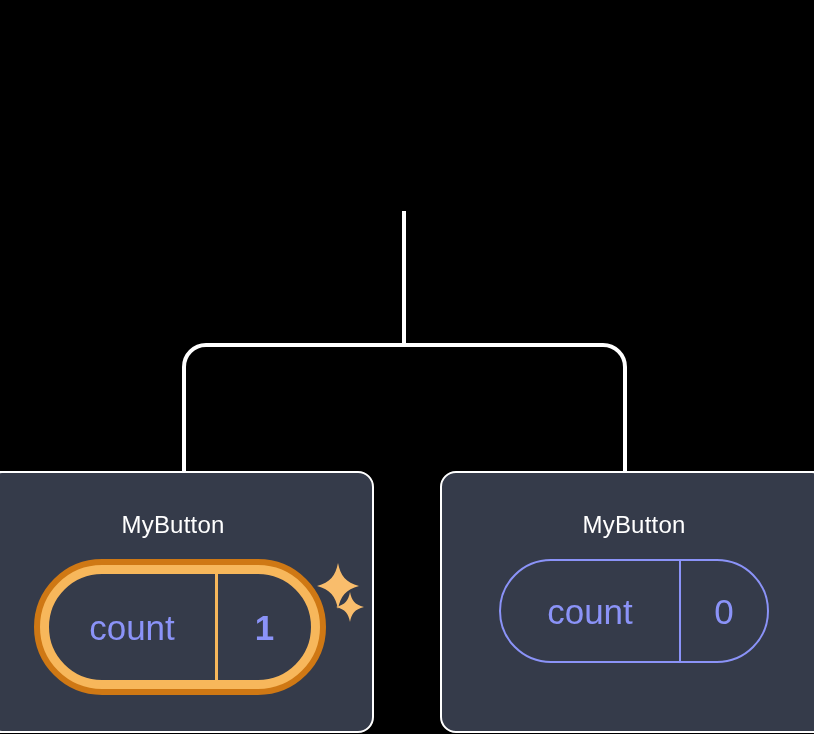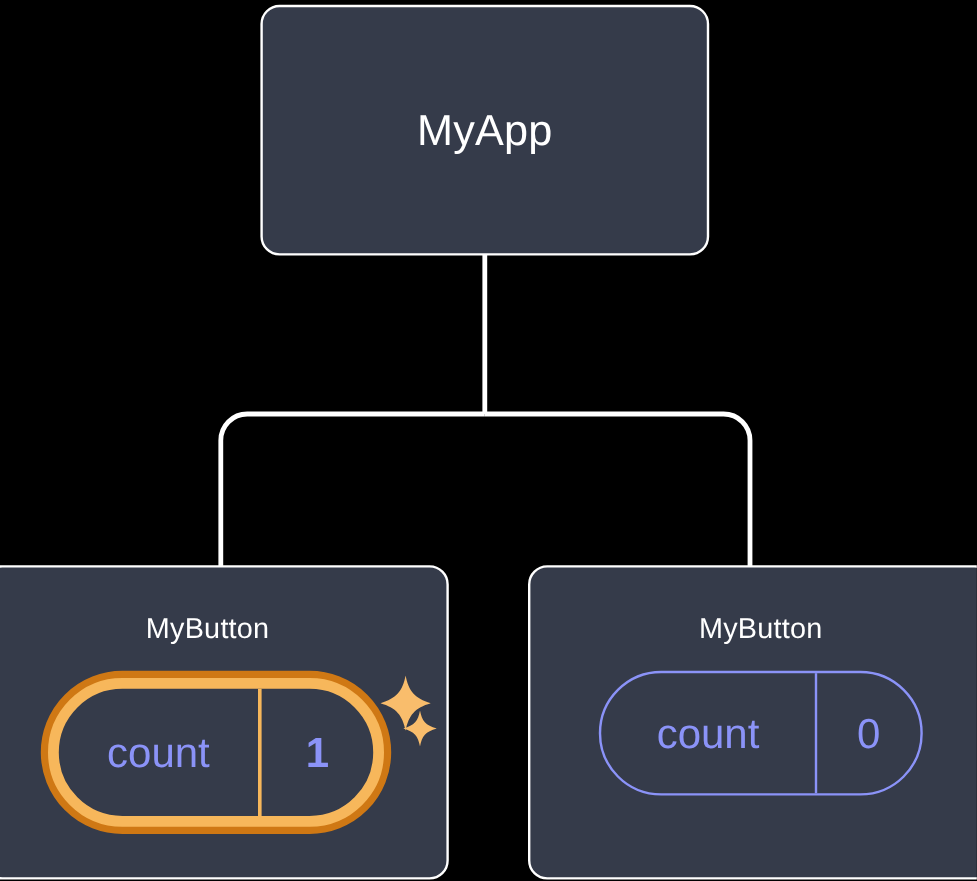--- a/index.html
+++ b/index.html
@@ -215,23 +215,20 @@
     <g fill="none" stroke="#ffffff" stroke-width="4" stroke-linecap="butt">
 
       <path d="M 404 211 L 404 345"></path>
 
       <path d="M 404 345 L 206 345 A 22 22 0 0 0 184 367 L 184 473"></path>
 
       <path d="M 404 345 L 603 345 A 22 22 0 0 1 625 367 L 625 473"></path>
     </g>
   </svg>
 
-  <div class="node-card node-root">
-    <div class="node-title">MyApp</div>
-  </div>
 
   <div class="node-card node-left">
     <div class="node-title">MyButton</div>
 
     <div class="pill-wrap">
       <div class="pill pill-highlight">
         <div class="pill-highlight-inner">
           <div class="pill-key">count</div>
           <div class="pill-divider"></div>
           <div class="pill-val">1</div>

